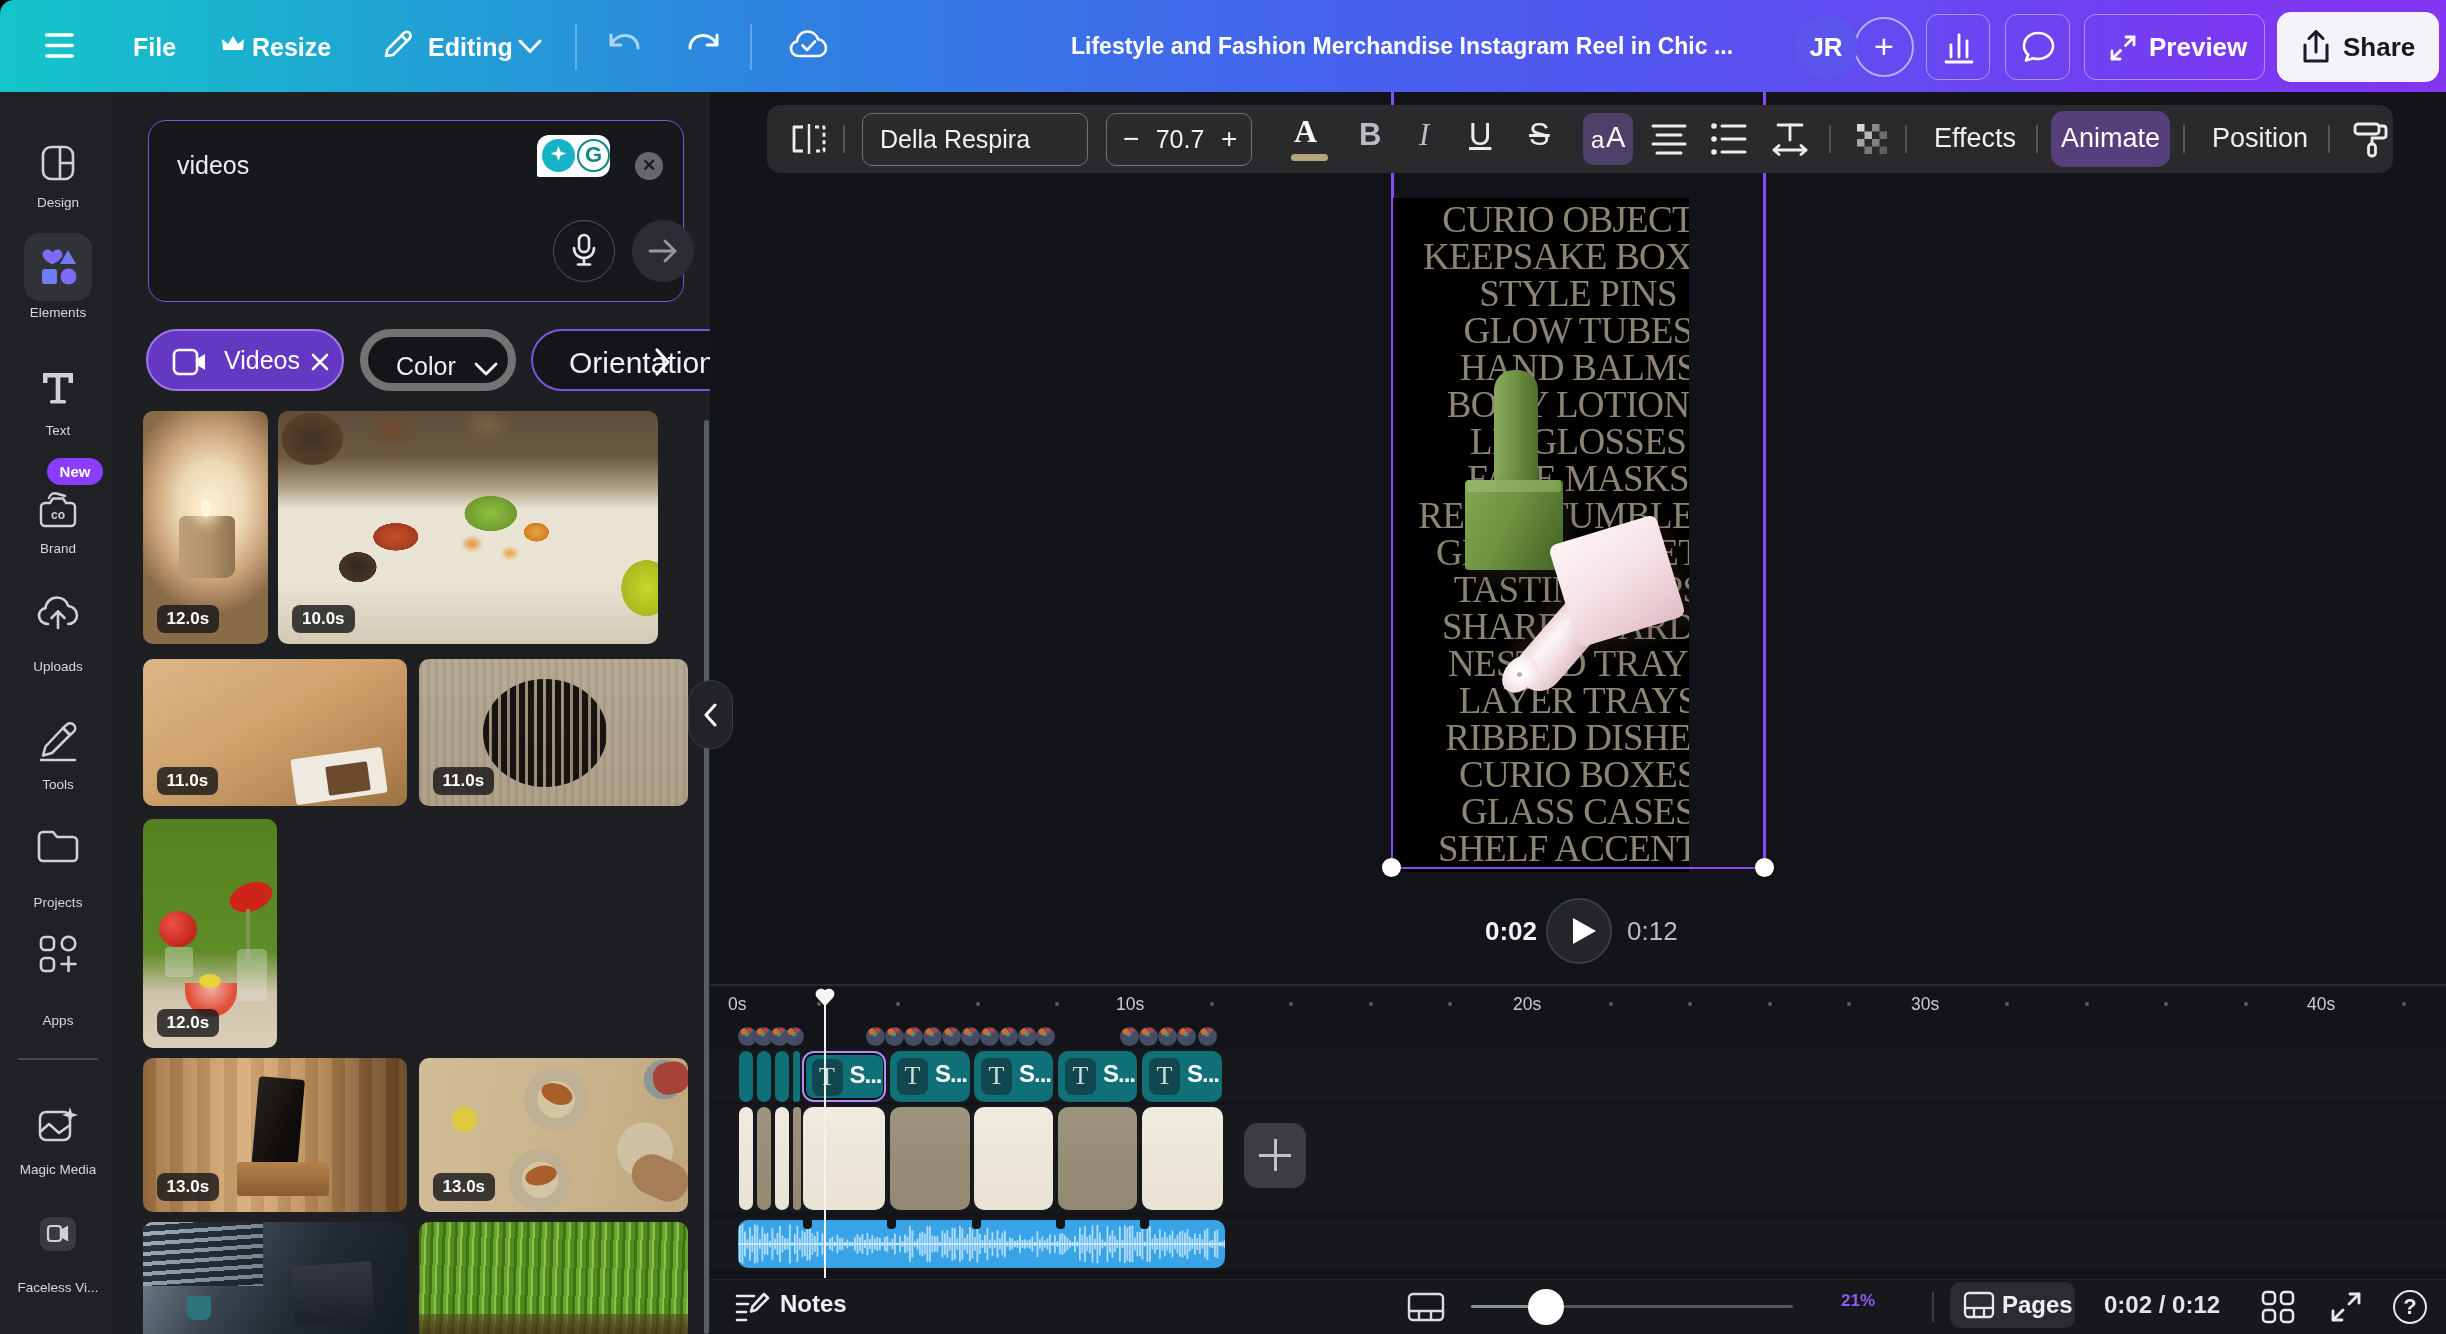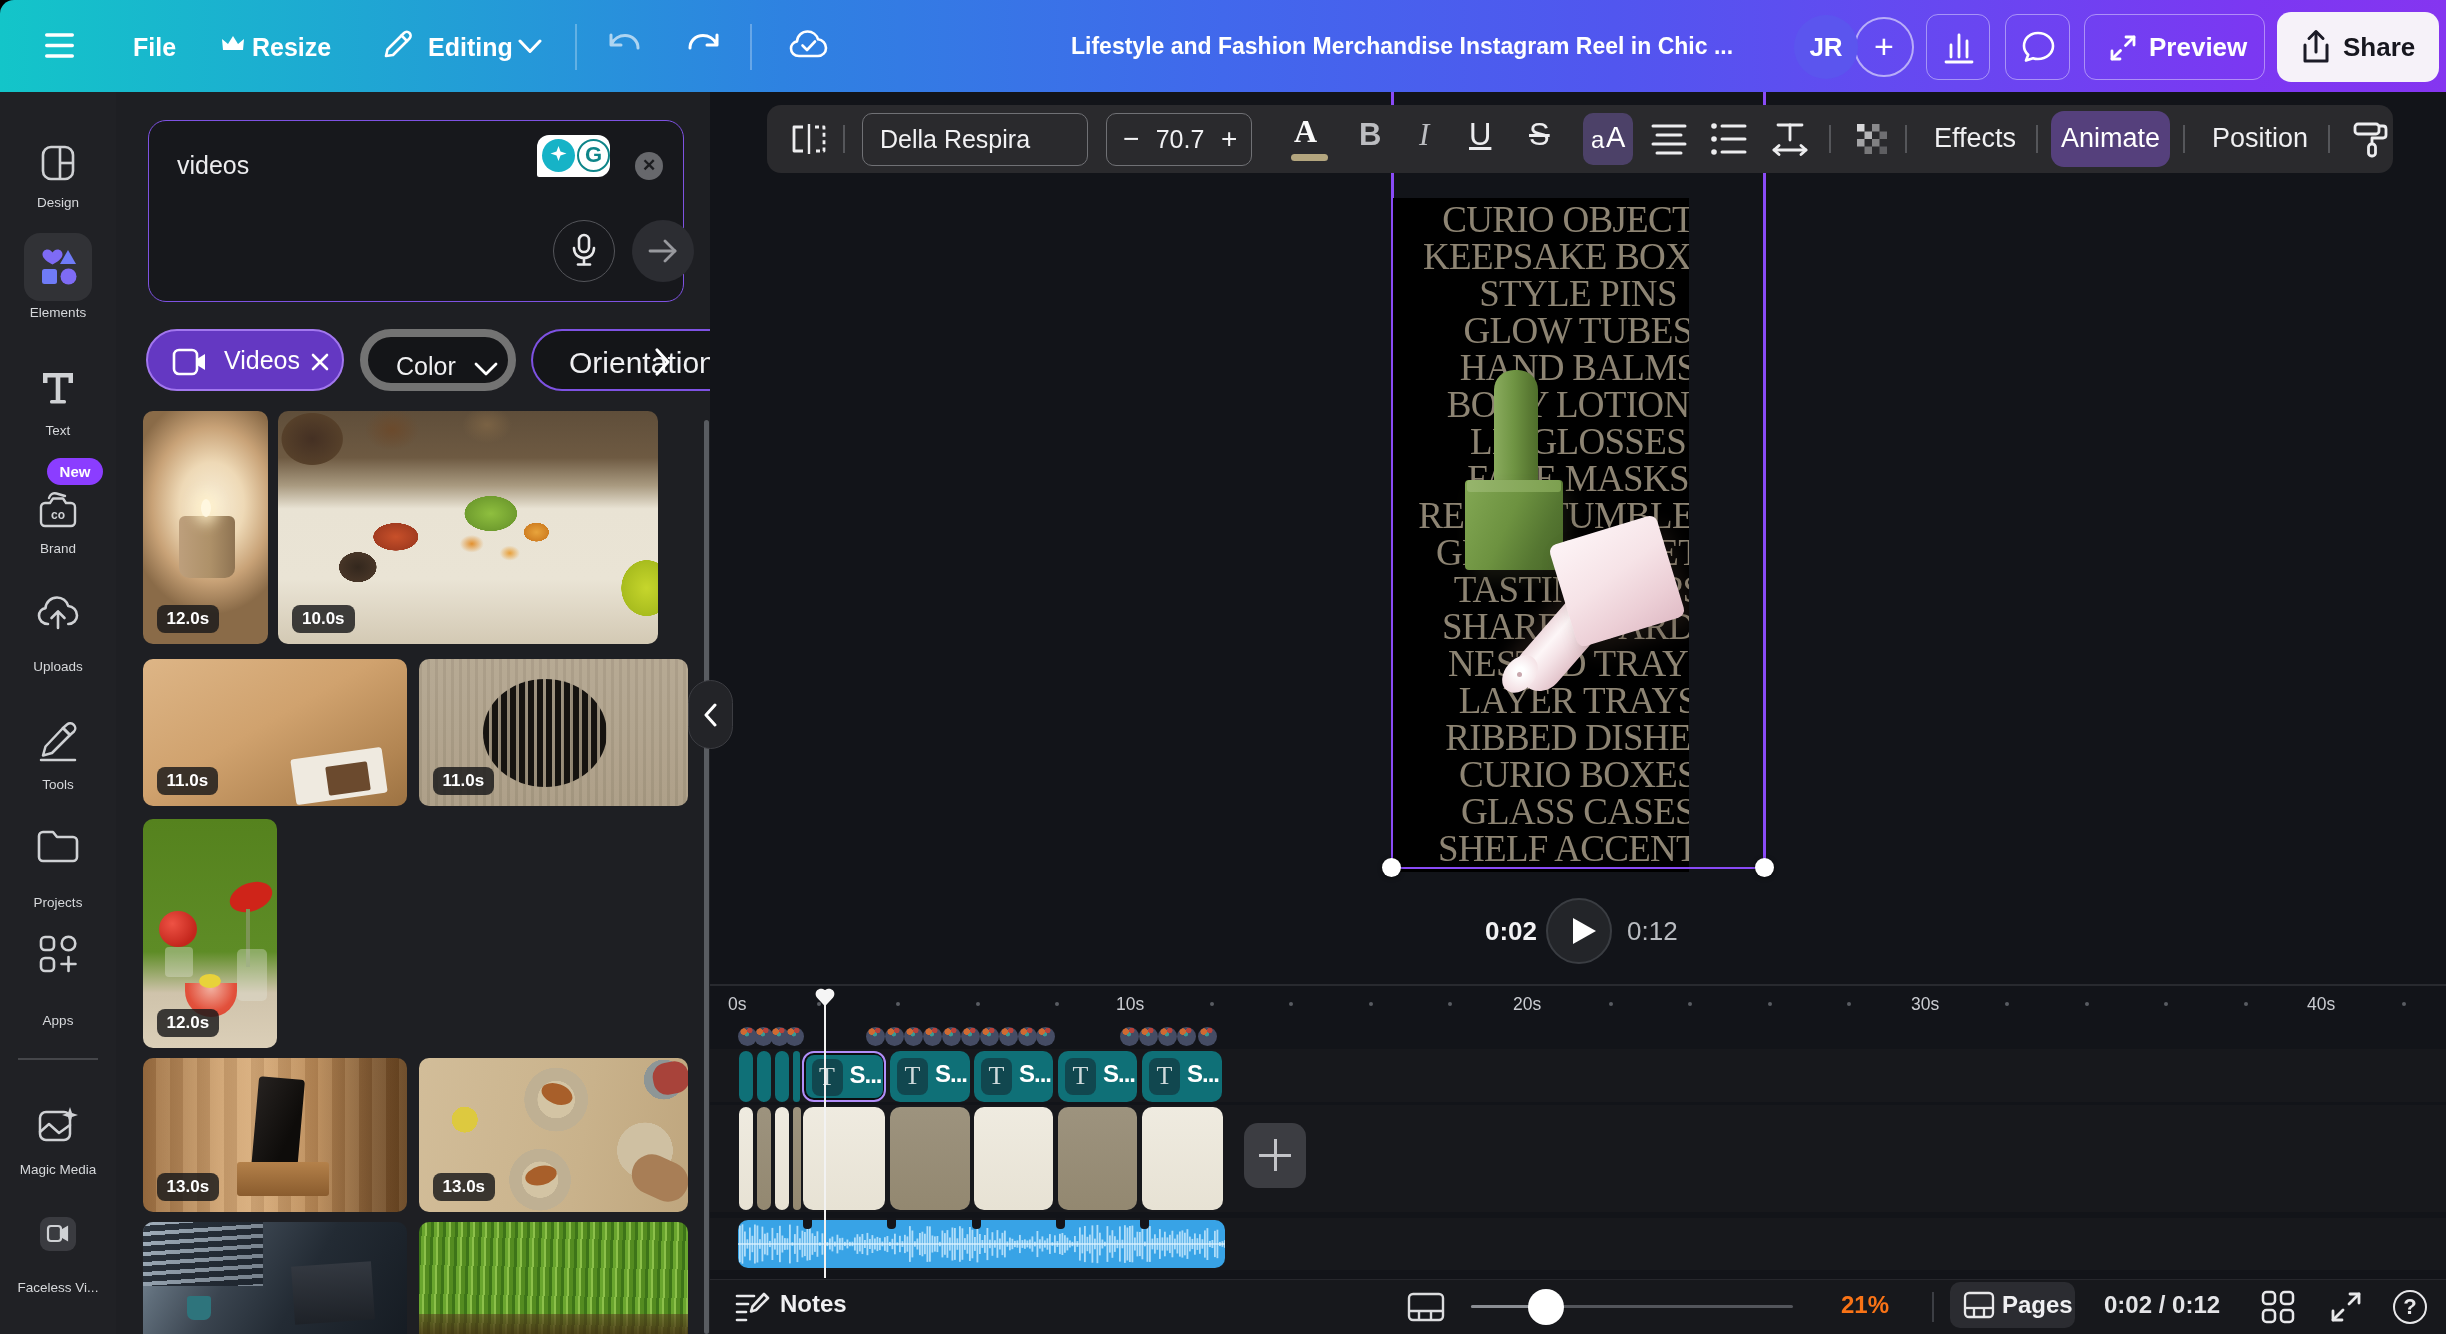--- a/index.html
+++ b/index.html
@@ -833,21 +833,21 @@
         <g stroke="#dcdcde" stroke-width="2.4" fill="none">
           <rect x="2" y="2" width="34" height="26" rx="4"></rect>
           <line x1="2" y1="19" x2="36" y2="19"></line>
           <line x1="12" y1="19" x2="12" y2="28"></line>
           <line x1="24" y1="19" x2="24" y2="28"></line>
         </g>
       </svg>
       <div class="abs" style="left:761px;top:25px;width:322px;height:3px;border-radius:2px;background:#53555b"></div>
       <div class="abs" style="left:761px;top:25px;width:72px;height:3px;border-radius:2px;background:#8a8d93"></div>
       <div class="abs" style="left:818px;top:9px;width:36px;height:36px;border-radius:50%;background:#fff"></div>
-      <div class="abs" style="left:1131px;top:11px;color:#f97316;font-size:24px;font-weight:600">21%</div>
+      <div class="abs" style="left:1131px;top:11px;color:#8b5cf6;font-size:17px;font-weight:600">21%</div>
       <div class="abs" style="left:1222px;top:12px;width:1.5px;height:30px;background:#3c3e44"></div>
       <div class="abs" style="left:1240px;top:2px;width:125px;height:46px;border-radius:10px;background:#2b2c31">
         <svg class="abs" style="left:13px;top:9px" width="32" height="28" viewBox="0 0 32 28">
           <g stroke="#e8e8ea" stroke-width="2.3" fill="none">
             <rect x="2" y="2" width="28" height="24" rx="4"></rect>
             <line x1="2" y1="17" x2="30" y2="17"></line>
             <line x1="11" y1="17" x2="11" y2="26"></line>
             <line x1="21" y1="17" x2="21" y2="26"></line>
           </g>
         </svg>

